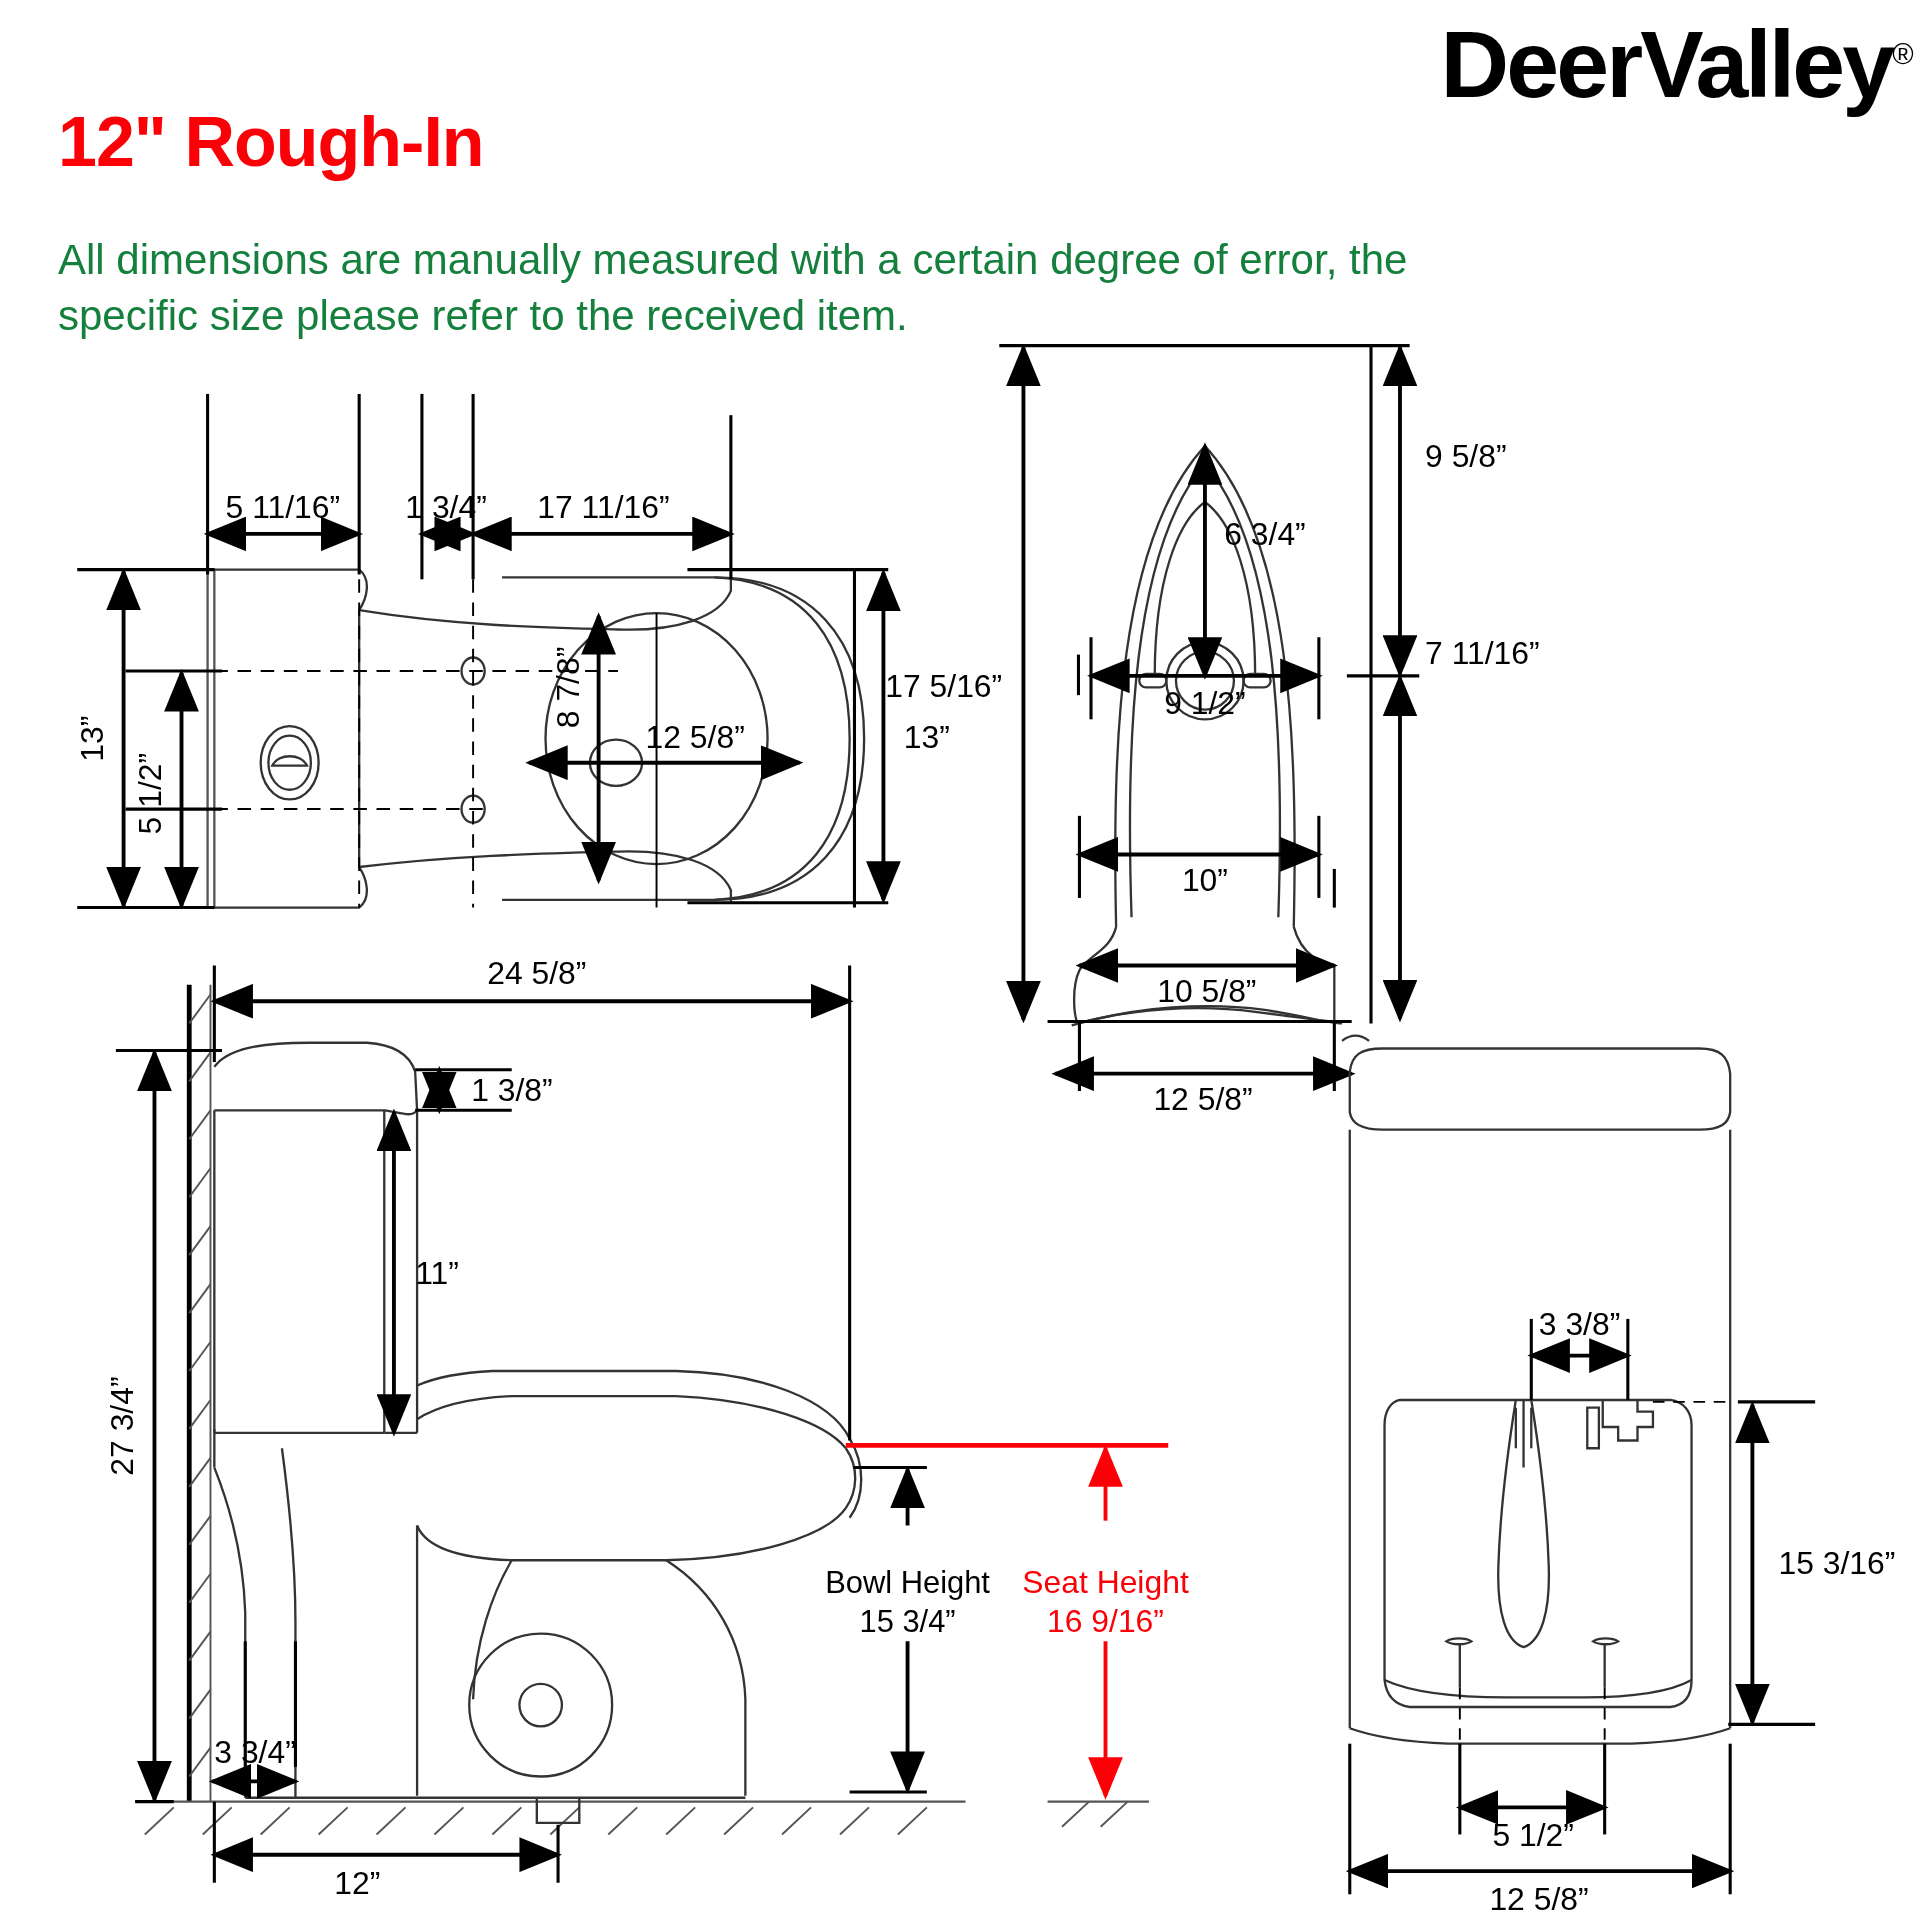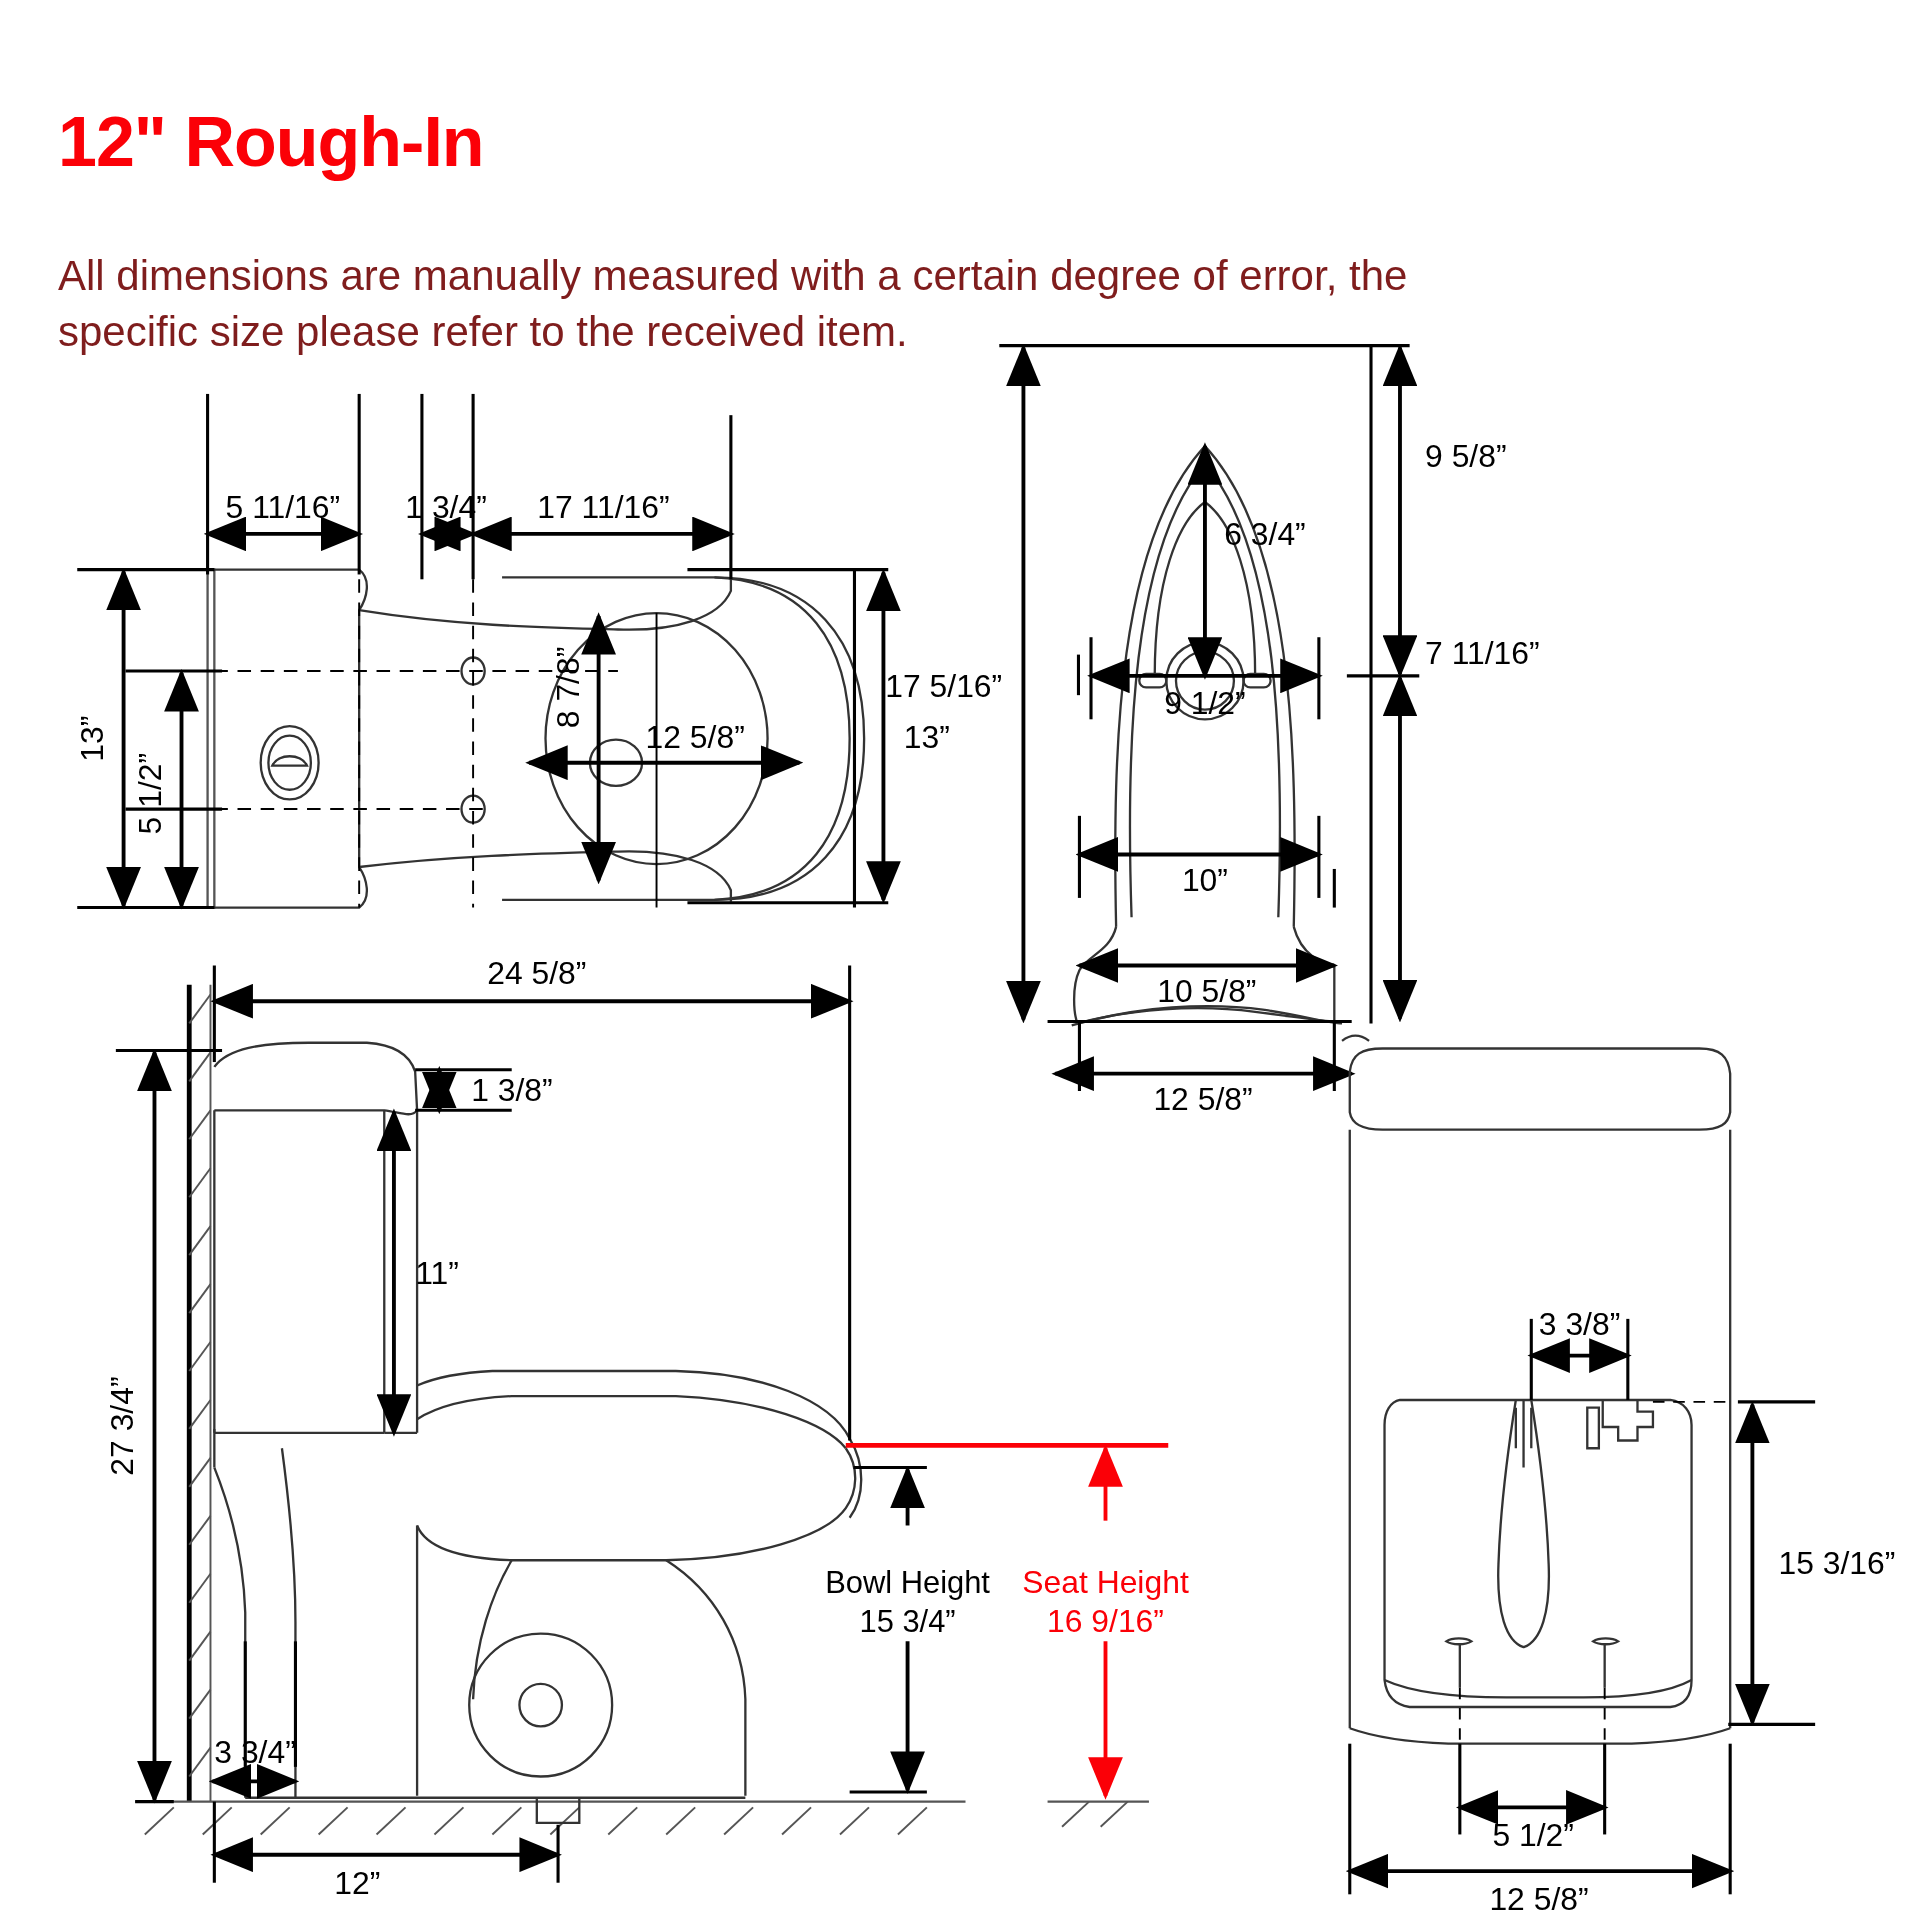--- a/index.html
+++ b/index.html
@@ -1,40 +1,41 @@
 <!DOCTYPE html>
 <html><head>
 <meta charset="utf-8">
 <style>
   html,body{margin:0;padding:0;background:#fff;}
   body{width:1931px;height:1931px;position:relative;overflow:hidden;
        font-family:"Liberation Sans","DejaVu Sans",sans-serif;color:#000;}
   #root{position:absolute;inset:0;}
   .hdr-title{position:absolute;left:58px;top:102px;font-size:70px;font-weight:bold;
              color:#fb0007;letter-spacing:-1px;white-space:nowrap;}
-  .hdr-note{position:absolute;left:58px;top:248px;width:1419px;font-size:42px;
-            line-height:1.33;color:#7f1d1d;}
+  .hdr-note{position:absolute;left:58px;top:232px;width:1419px;font-size:42px;
+            line-height:1.33;color:#15803d;}
   .logo{position:absolute;right:17.4px;top:17.4px;font-size:95px;font-weight:bold;
         letter-spacing:-2.9px;line-height:1;white-space:nowrap;}
   .logo sup{font-size:29px;font-weight:normal;vertical-align:super;letter-spacing:0;}
   svg.dwg{position:absolute;left:0;top:0;width:1931px;height:1931px;overflow:visible;}
   text{font-family:"Liberation Sans","DejaVu Sans",sans-serif;fill:#000;}
   .dimtxt{font-size:33px;}
   .dimtxt-r{font-size:33px;fill:#fb0007;}
   .lbl{font-size:32px;}
 </style>
 </head>
 <body>
 
 <div id="root">
 
   <div class="hdr-title">12" Rough-In</div>
 
   <div class="hdr-note">All dimensions are manually measured with a certain degree of error, the specific size please refer to the received item.</div>
 
+  <div class="logo"><span>DeerValley</span><sup>®</sup></div>
 
   <svg class="dwg" viewBox="0 0 2000 2000">
     <defs>
       <marker id="ah" markerWidth="11" markerHeight="9" refX="10" refY="4.5" orient="auto" markerUnits="strokeWidth">
         <path d="M0,0 L11,4.5 L0,9 z" fill="#000"></path>
       </marker>
       <marker id="ahS" markerWidth="11" markerHeight="9" refX="1" refY="4.5" orient="auto" markerUnits="strokeWidth">
         <path d="M11,0 L0,4.5 L11,9 z" fill="#000"></path>
       </marker>
       <marker id="ahR" markerWidth="11" markerHeight="9" refX="10" refY="4.5" orient="auto" markerUnits="strokeWidth">

